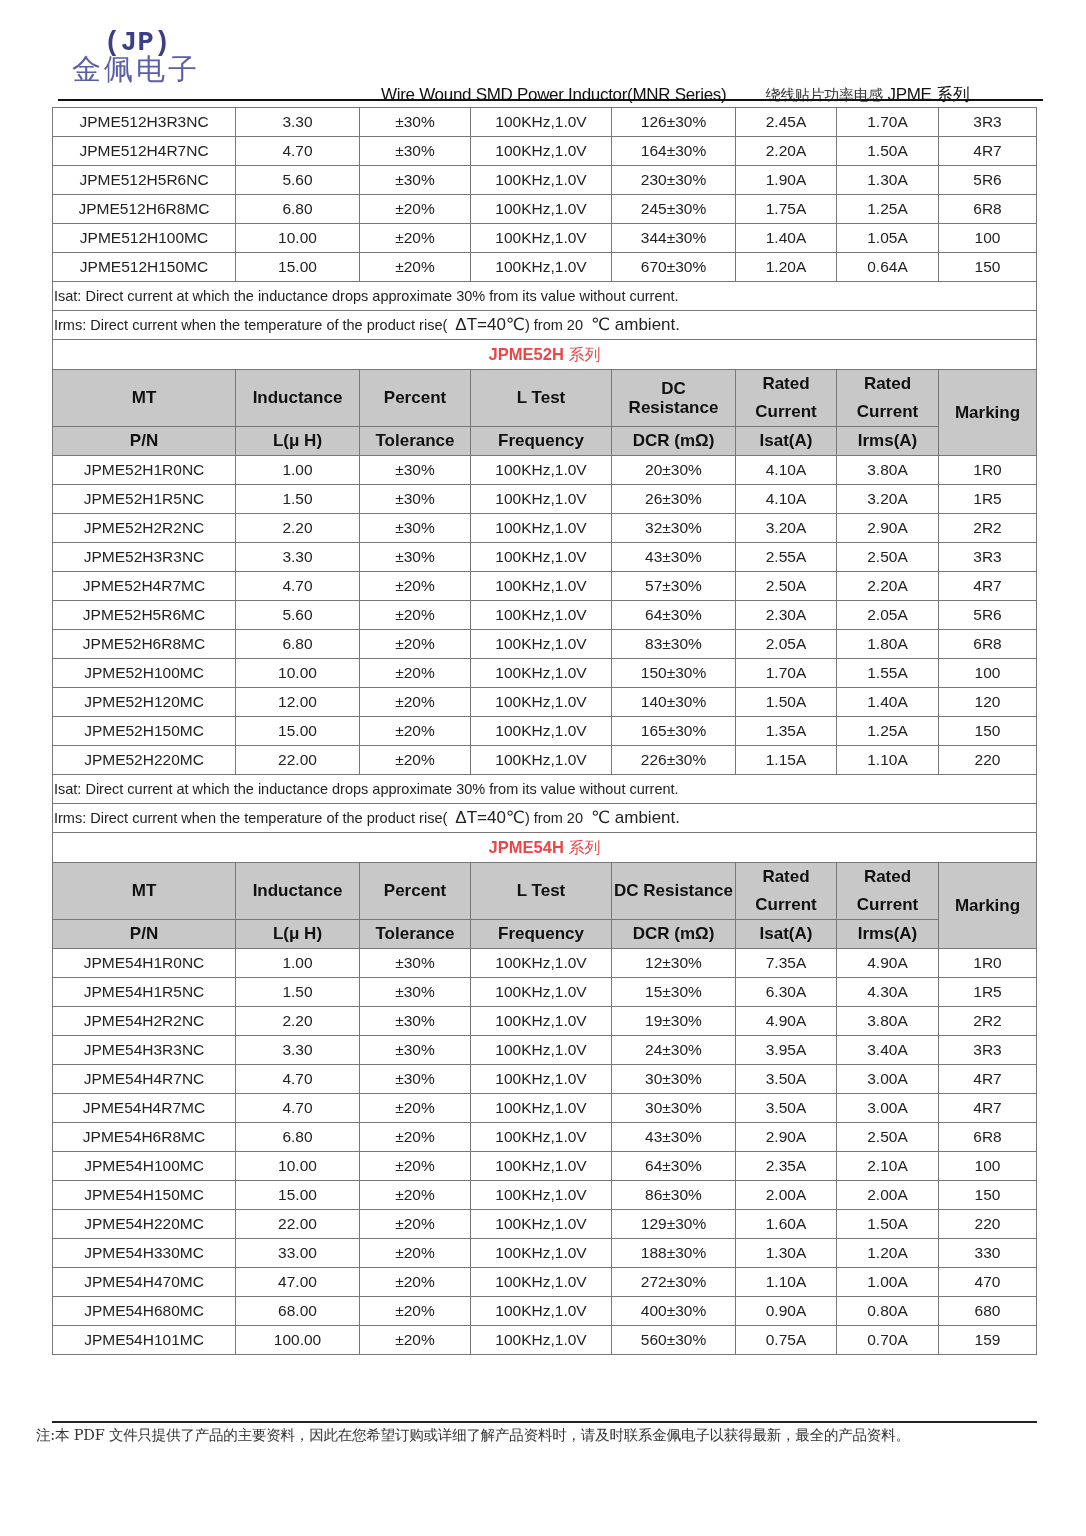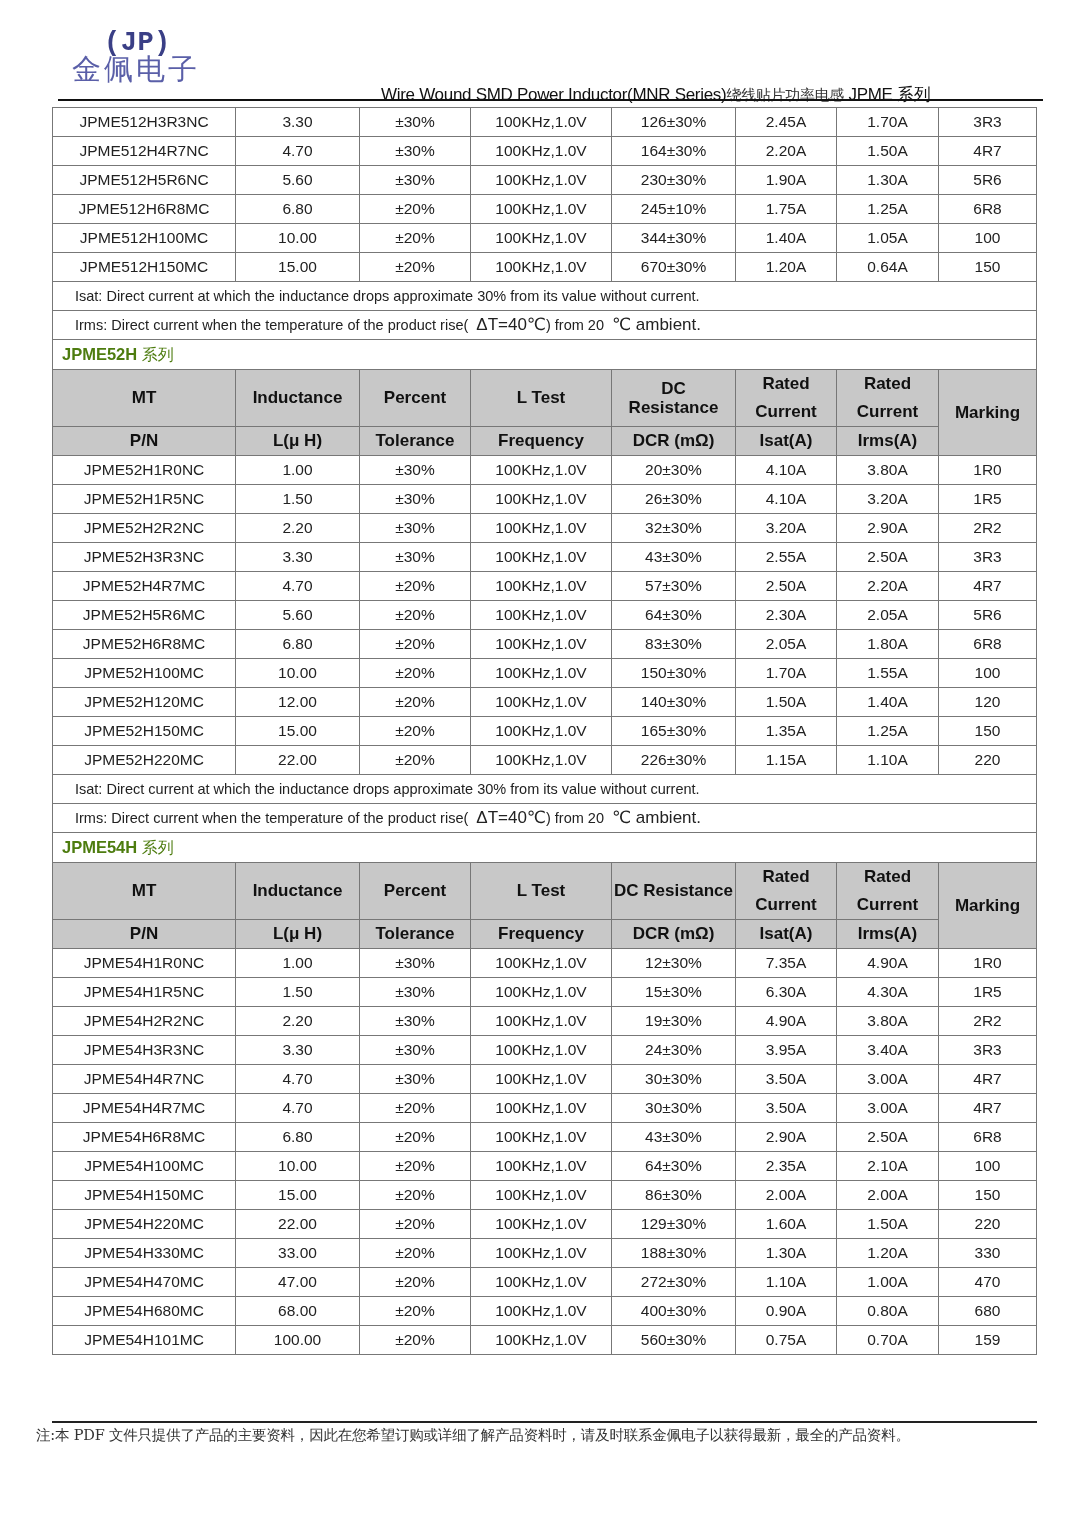--- a/index.html
+++ b/index.html
@@ -4,31 +4,31 @@
 <style>
   html, body { margin:0; padding:0; background:#ffffff; }
   body { width:1086px; height:1536px; position:relative; overflow:hidden;
          font-family:"Liberation Sans", "DejaVu Sans", sans-serif; color:#222; }
   .logo-jp { position:absolute; left:104px; top:28px; font-size:27px; font-weight:bold; color:#3a3f86;
              font-family:Liberation Mono, monospace; letter-spacing:0.5px; }
   .logo-cn { position:absolute; left:72px; top:50px; font-size:29px; color:#5a5fa8;
              font-family:Liberation Sans, sans-serif; letter-spacing:3px; }
   .doc-title { position:absolute; left:381px; top:83px; font-size:17px; color:#111;
                font-family:"Liberation Sans", sans-serif; white-space:nowrap; letter-spacing:-0.3px; }
-  .doc-title .cn { font-family:"DejaVu Serif", serif; font-size:15px; color:#333; }
+  .doc-title .cn { font-family:"DejaVu Serif", serif; font-size:15px; color:#333;padding-left:39px; }
   .header-rule { position:absolute; left:58px; top:99px; width:985px; height:2px; background:#111; }
 
   .sheet { position:absolute; left:52px; top:107px; width:984px; border-collapse:collapse; table-layout:fixed; }
   .sheet td, .sheet th { border:1.5px solid #777; padding:0; text-align:center; font-size:15.5px;
                          height:28px; line-height:28px; white-space:nowrap; overflow:hidden; }
   .sheet td { font-weight:normal; color:#222; }
   .sheet th { background:#c8c8c8; font-weight:bold; color:#111; font-size:17px; }
-  .sheet td.note { text-align:left; padding-left:22px; font-size:14.5px; color:#222; height:28px; }
+  .sheet td.note { text-align:left; padding-left:1px; font-size:14.5px; color:#222; height:28px; }
   .sheet td.note .big { font-size:17px;margin-left:8px; }
-  .sheet td.series { text-align:left; padding-left:9px; font-weight:bold; font-size:16.5px; color:#4d7c0f; }
+  .sheet td.series { text-align:center; font-weight:bold; font-size:16.5px; color:#ef4444; }
   .sheet td.series .cn { font-weight:normal; font-family:"DejaVu Sans", sans-serif; font-size:16px; }
 
   .footer-rule { position:absolute; left:52px; top:1421px; width:985px; height:2px; background:#222; }
   .footer-note { position:absolute; left:36px; top:1426px; font-size:14.5px; color:#333;
                  font-family:"DejaVu Serif", "Liberation Serif", serif; white-space:nowrap; letter-spacing:-0.2px; }
 </style>
 </head>
 <body>
 
 <div class="logo-jp">(JP)</div>
@@ -76,21 +76,21 @@
         <td>230±30%</td>
         <td>1.90A</td>
         <td>1.30A</td>
         <td>5R6</td>
       </tr>
       <tr>
         <td>JPME512H6R8MC</td>
         <td>6.80</td>
         <td>±20%</td>
         <td>100KHz,1.0V</td>
-        <td>245±10%</td>
+        <td>245±30%</td>
         <td>1.75A</td>
         <td>1.25A</td>
         <td>6R8</td>
       </tr>
       <tr>
         <td>JPME512H100MC</td>
         <td>10.00</td>
         <td>±20%</td>
         <td>100KHz,1.0V</td>
         <td>344±30%</td>

